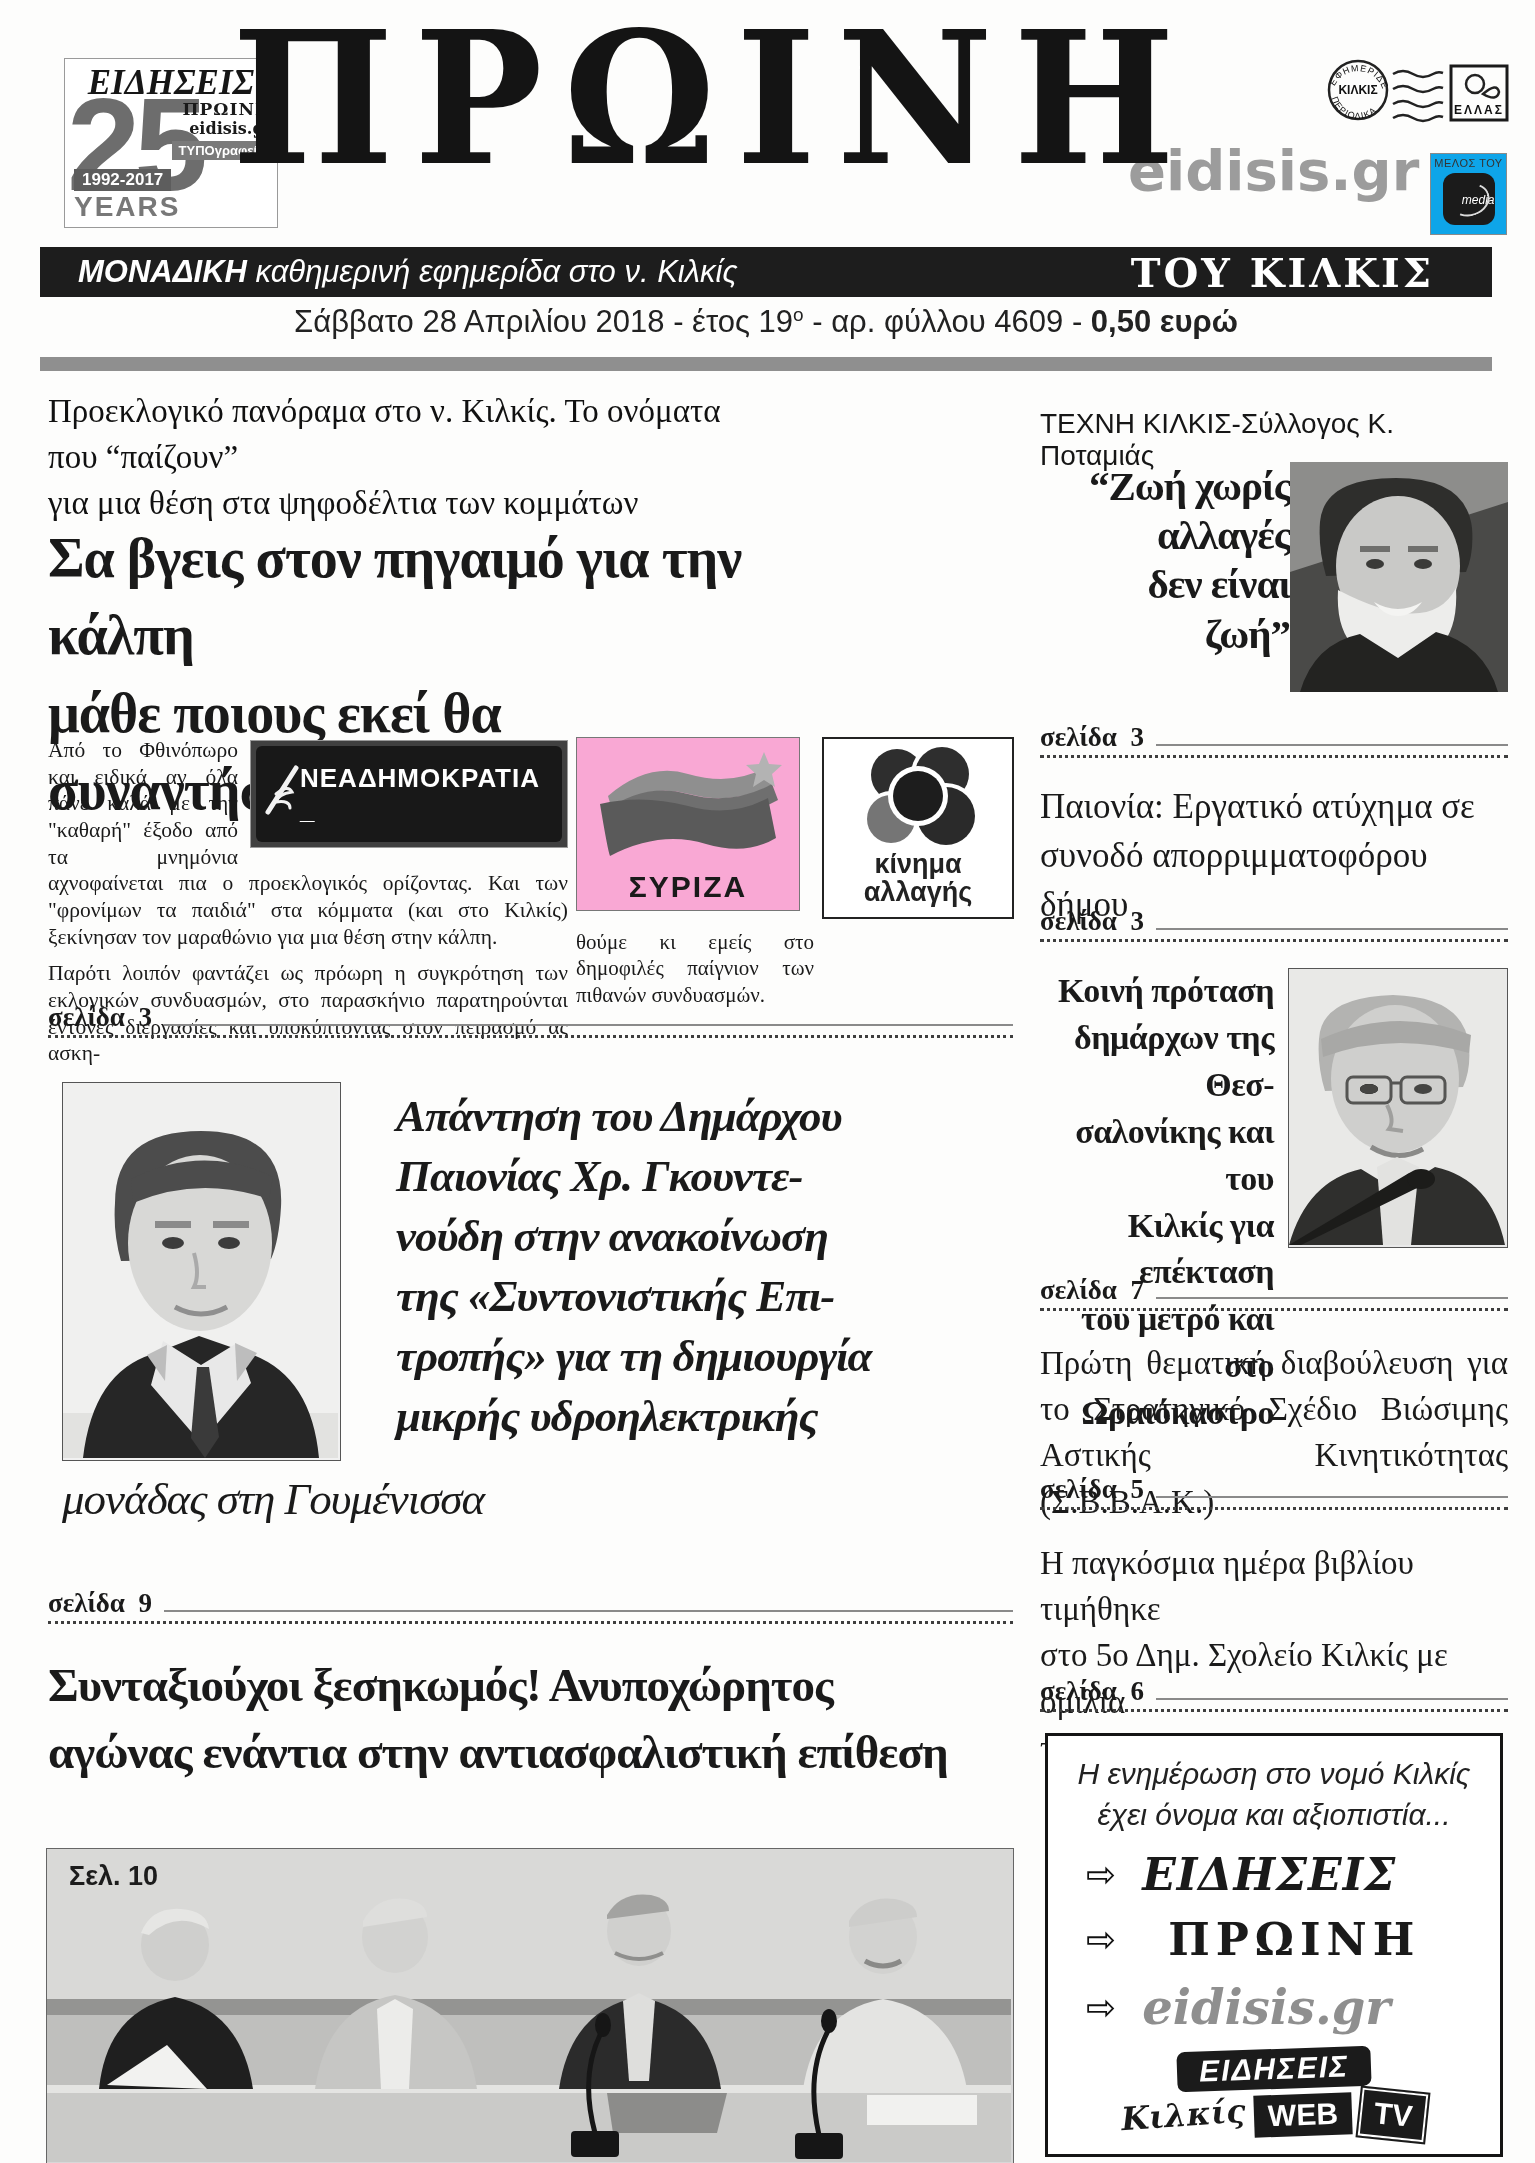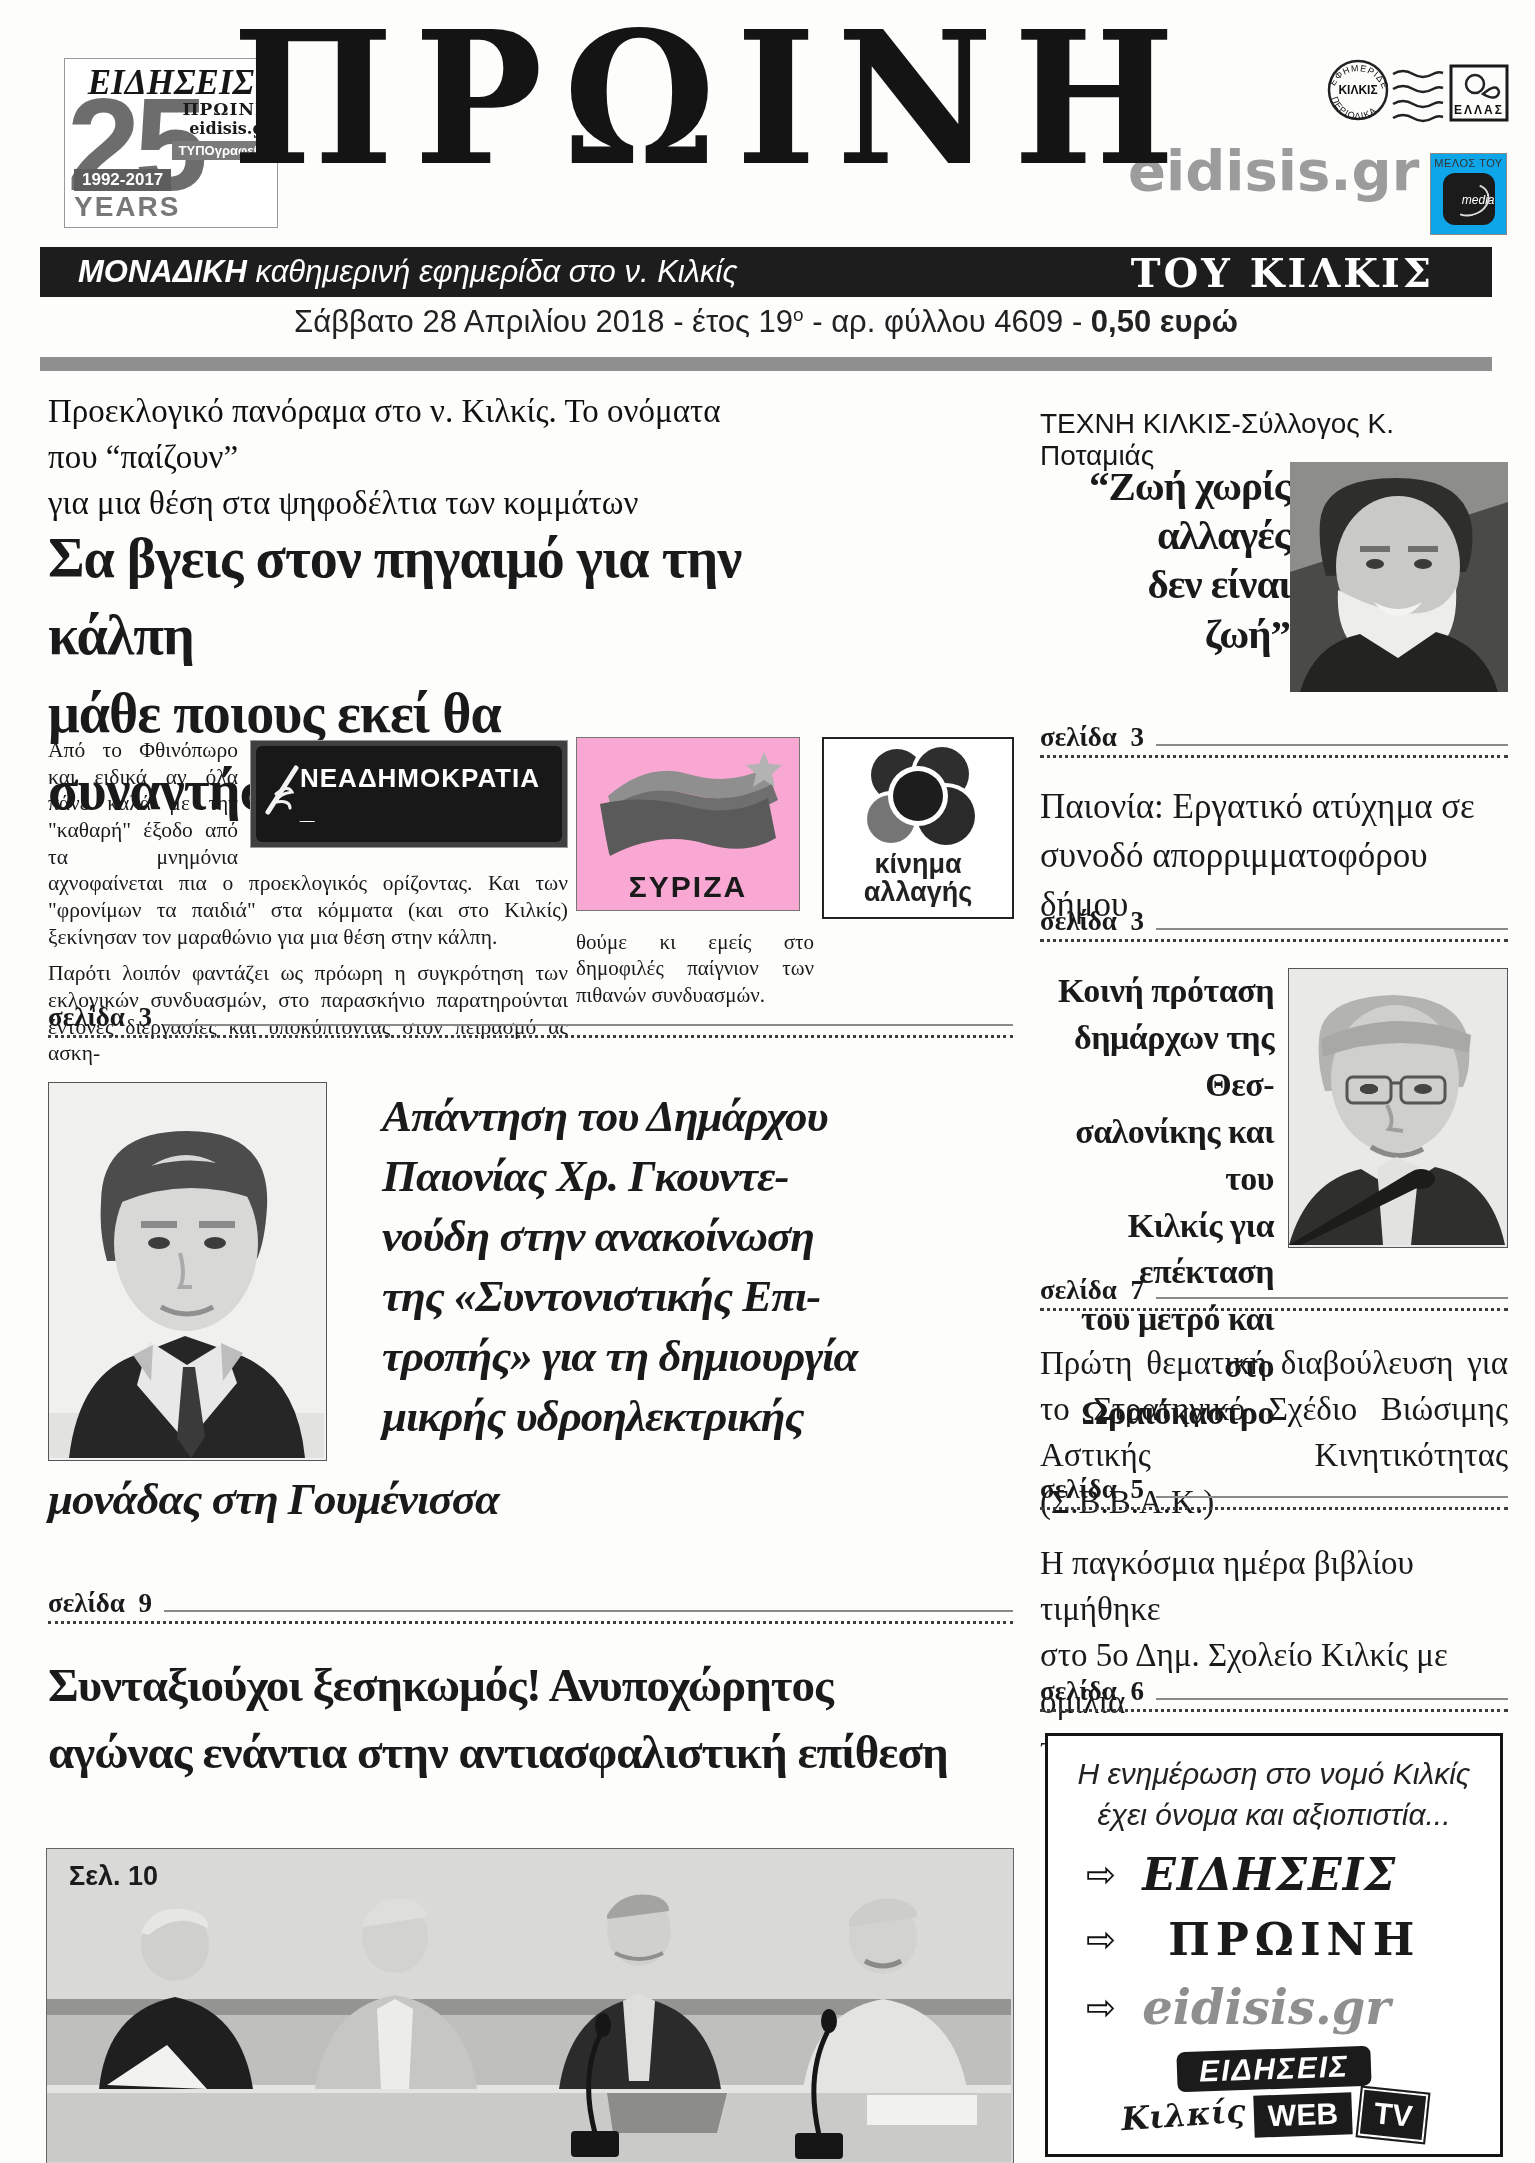--- a/index.html
+++ b/index.html
@@ -78,25 +78,25 @@
     letter-spacing:1px;margin-left:44px;}
   .syriza-box{width:222px;height:172px;border:1px solid #777;background:#f9a8d4;text-align:center;}
   .syriza-text{font-family:"Liberation Sans",sans-serif;font-weight:bold;font-size:30px;letter-spacing:2px;margin-top:0px;}
   .lead-caption{margin-top:18px;font-size:21px;line-height:1.25;text-align:justify;}
   .kinal-box{width:188px;height:178px;border:2px solid #222;background:#fff;text-align:center;}
   .kinal-flower{position:relative;width:130px;height:104px;margin:8px auto 0;}
   .kinal-flower i{position:absolute;border-radius:50%;}
   .kinal-text{font-family:"Liberation Sans",sans-serif;font-weight:bold;font-size:27px;line-height:1.02;color:#222;}
 
   .pageref-lead{left:48px;top:1002px;width:965px;}
-  .article2{left:48px;top:1082px;width:965px;}
+  .article2{left:62px;top:1082px;width:965px;}
   .article2-grid{display:grid;grid-template-columns:292px 1fr;column-gap:42px;}
   .portrait-frame{width:277px;height:377px;border:1px solid #555;background:#f1f1f1;}
   .article2-headline{font-weight:bold;font-style:italic;font-size:45px;line-height:60px;letter-spacing:-1px;margin-top:4px;}
-  .article2-last{font-weight:bold;font-style:italic;font-size:45px;line-height:60px;letter-spacing:-1px;margin-top:8px;}
+  .article2-last{font-weight:normal;font-style:italic;font-size:45px;line-height:60px;letter-spacing:-1px;margin-top:8px;}
   .pageref-9{left:48px;top:1588px;width:965px;}
   .pensioners-headline{left:48px;top:1652px;width:965px;font-weight:bold;font-size:47px;line-height:1.42;letter-spacing:-1px;}
   .group-photo{left:46px;top:1848px;width:966px;height:315px;border:1px solid #666;background:#d8d8d8;}
   .group-label{position:absolute;left:22px;top:12px;font-family:"Liberation Sans",sans-serif;
     font-weight:bold;font-size:27px;color:#1c1c1c;z-index:2;}
 
   
   .rc{left:1040px;width:468px;}
   .tehni-kicker{top:408px;font-family:"Liberation Sans",sans-serif;font-size:28px;color:#161616;}
   .quote-row{top:462px;display:flex;align-items:flex-start;}

